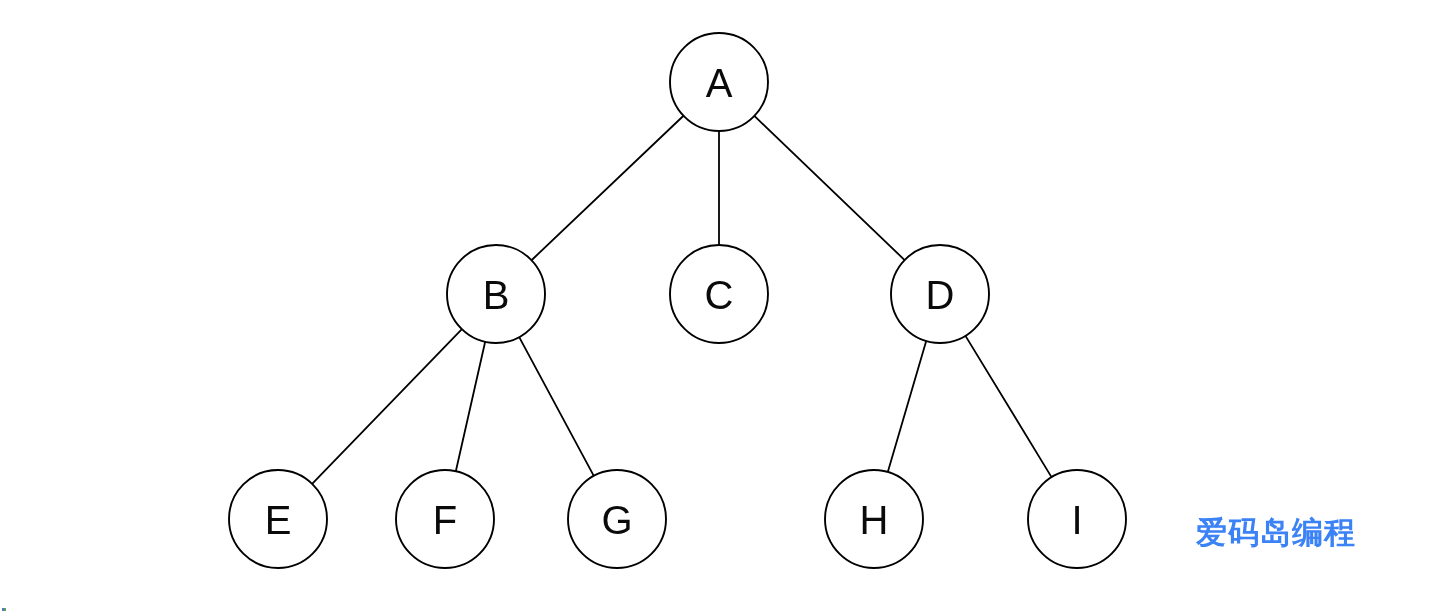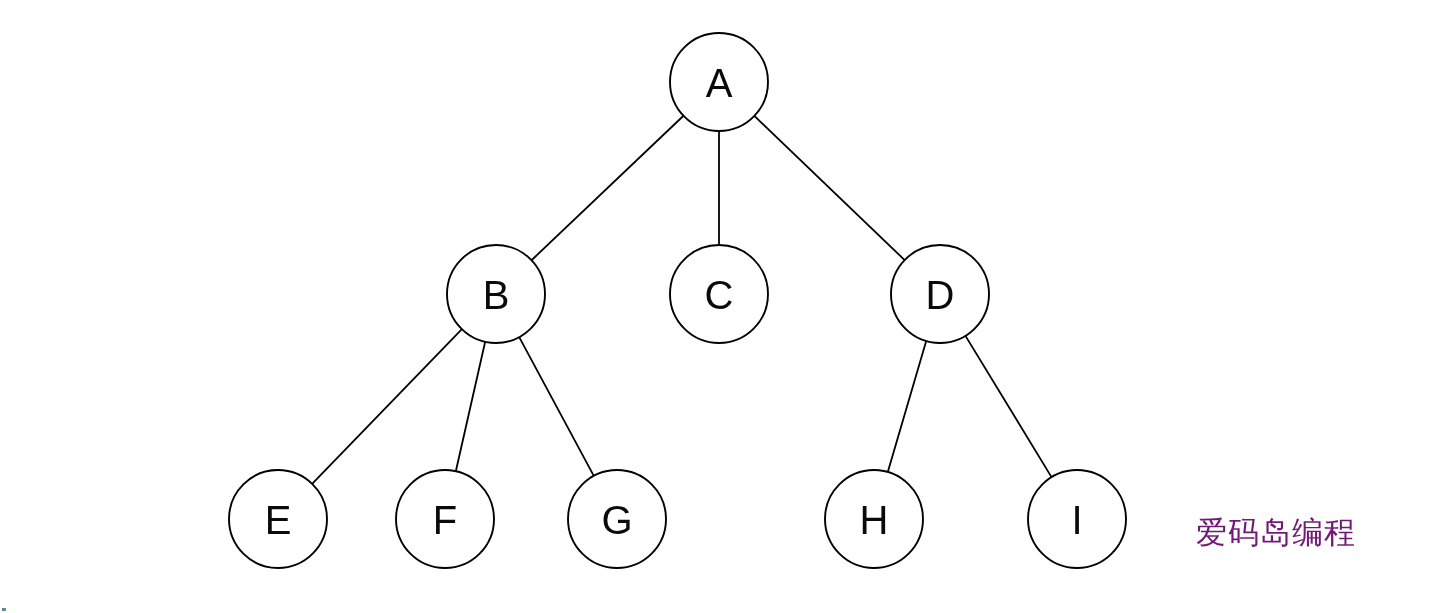--- a/index.html
+++ b/index.html
@@ -109,17 +109,17 @@
           <circle cx="874" cy="519" r="49" class="node-circle" fill="#ffffff" stroke="#000000" stroke-width="1.9"></circle>
           <text x="874" y="520" class="node-label" fill="#0a0a0a" font-size="40">H</text>
         </g>
         <g>
           <circle cx="1077" cy="519" r="49" class="node-circle" fill="#ffffff" stroke="#000000" stroke-width="1.9"></circle>
           <text x="1077" y="520" class="node-label" fill="#0a0a0a" font-size="40">I</text>
         </g>
       </g>
   </svg>
 
-  <div class="watermark" style="left: 1196px; top: 512px; color: #701a75;">爱码岛编程</div>
+  <div class="watermark" style="left: 1196px; top: 512px; color: #3b82f6; font-weight: bold;">爱码岛编程</div>
 
   <div class="corner-artifact" style="left: 2px; top: 608px;"></div>
 
 </div>
 
 </body></html>

